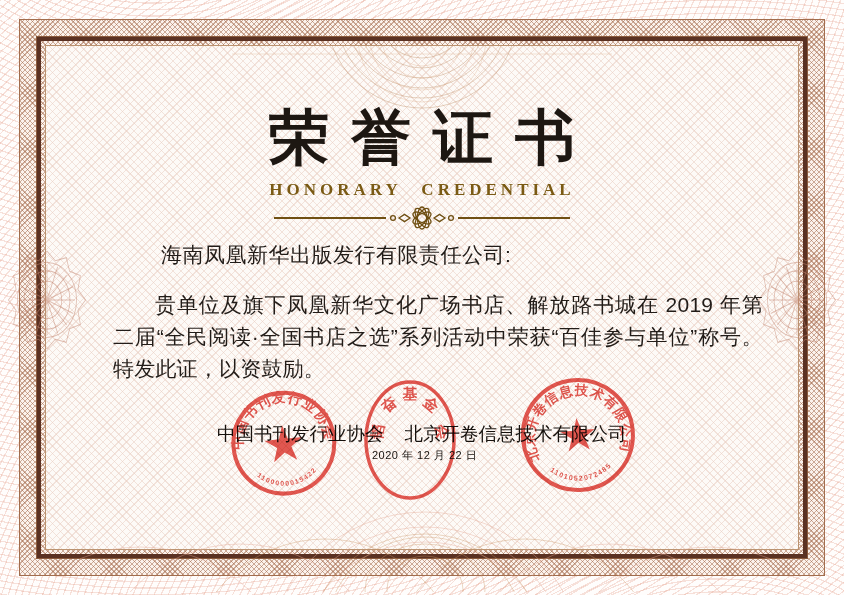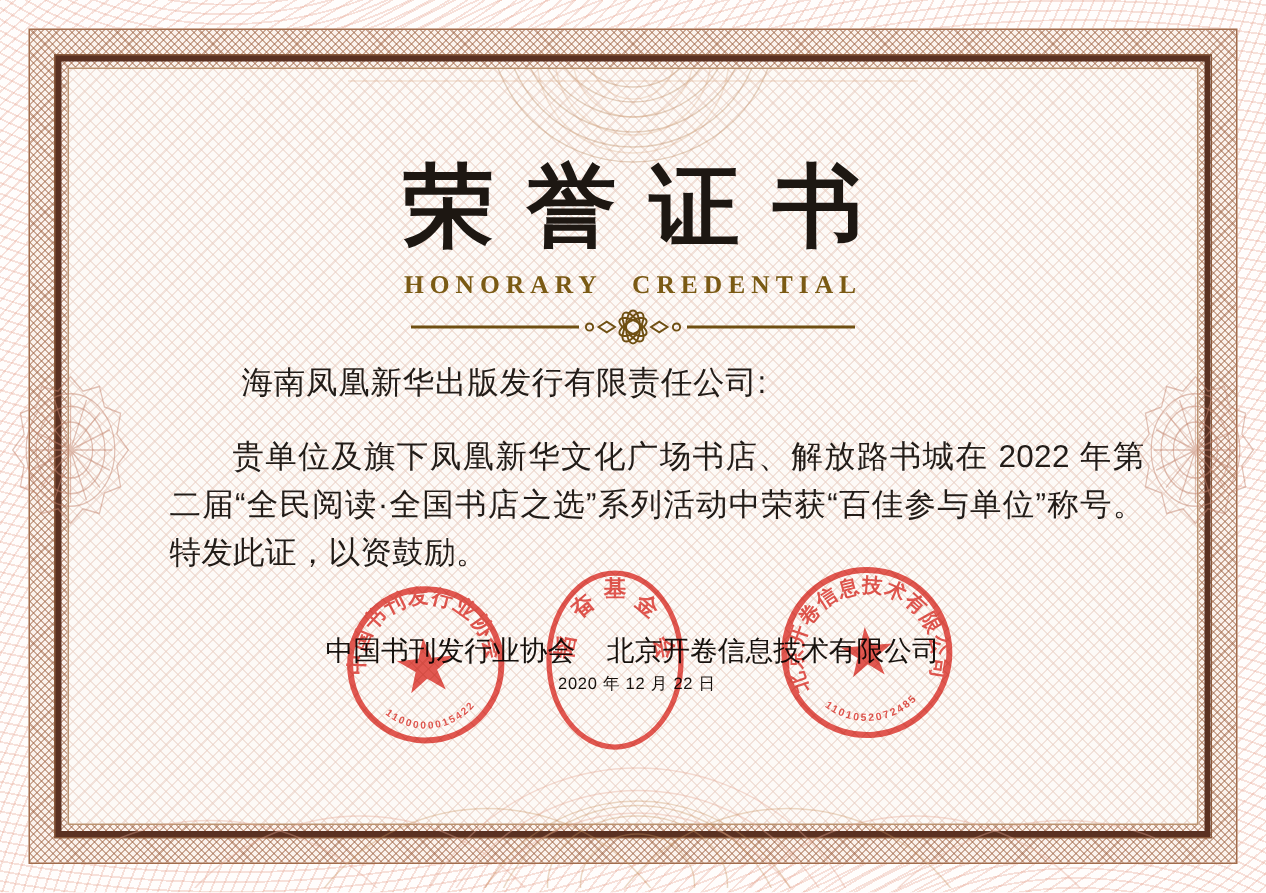--- a/index.html
+++ b/index.html
@@ -157,21 +157,21 @@
       <path d="M162 14 l5.5 -3.6 5.5 3.6 -5.5 3.6 z"></path>
       <ellipse cx="150" cy="14" rx="4.6" ry="11"></ellipse>
       <ellipse cx="150" cy="14" rx="4.6" ry="11" transform="rotate(32 150 14)"></ellipse>
       <ellipse cx="150" cy="14" rx="4.6" ry="11" transform="rotate(-32 150 14)"></ellipse>
       <ellipse cx="150" cy="14" rx="4.2" ry="10" transform="rotate(62 150 14)"></ellipse>
       <ellipse cx="150" cy="14" rx="4.2" ry="10" transform="rotate(-62 150 14)"></ellipse>
     </g>
   </svg>
 
   <div class="salutation">海南凤凰新华出版发行有限责任公司:</div>
-  <p class="body-text"><span>贵单位及旗下凤凰新华文化广场书店、解放路书城在 2022 年第二届“全民阅读·全国书店之选”系列活动中荣获“</span><span class="hl">百佳参与单位</span><span>”称号。特发此证，以资鼓励。</span></p>
+  <p class="body-text"><span>贵单位及旗下凤凰新华文化广场书店、解放路书城在 2019 年第二届“全民阅读·全国书店之选”系列活动中荣获“</span><span class="hl">百佳参与单位</span><span>”称号。特发此证，以资鼓励。</span></p>
 
   <div class="issuers">
     <span>中国书刊发行业协会</span>
     <span>北京开卷信息技术有限公司</span>
   </div>
   <div class="date">2020 年 12 月 22 日</div>
 
   <svg class="stamp stamp-1" width="126" height="126" viewBox="0 0 140 140">
     <circle class="ring" cx="70" cy="68" r="56" stroke-width="4.5"></circle>
     <path id="s1n" d="M 28 87 A 46 46 0 1 1 112 87" fill="none"></path>

